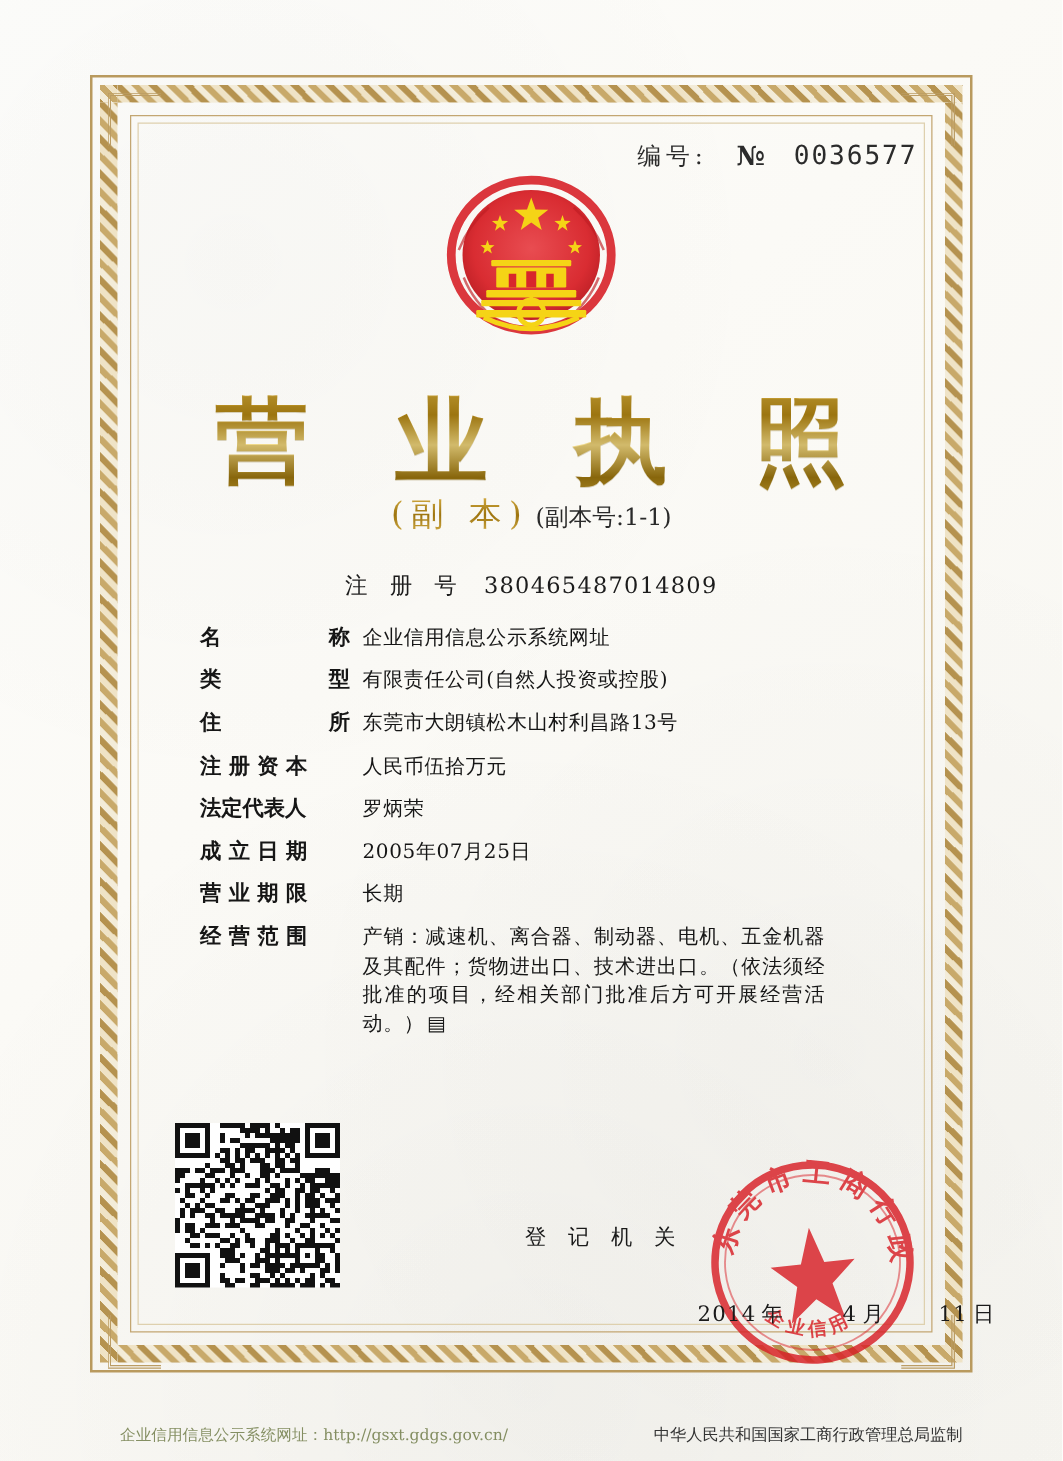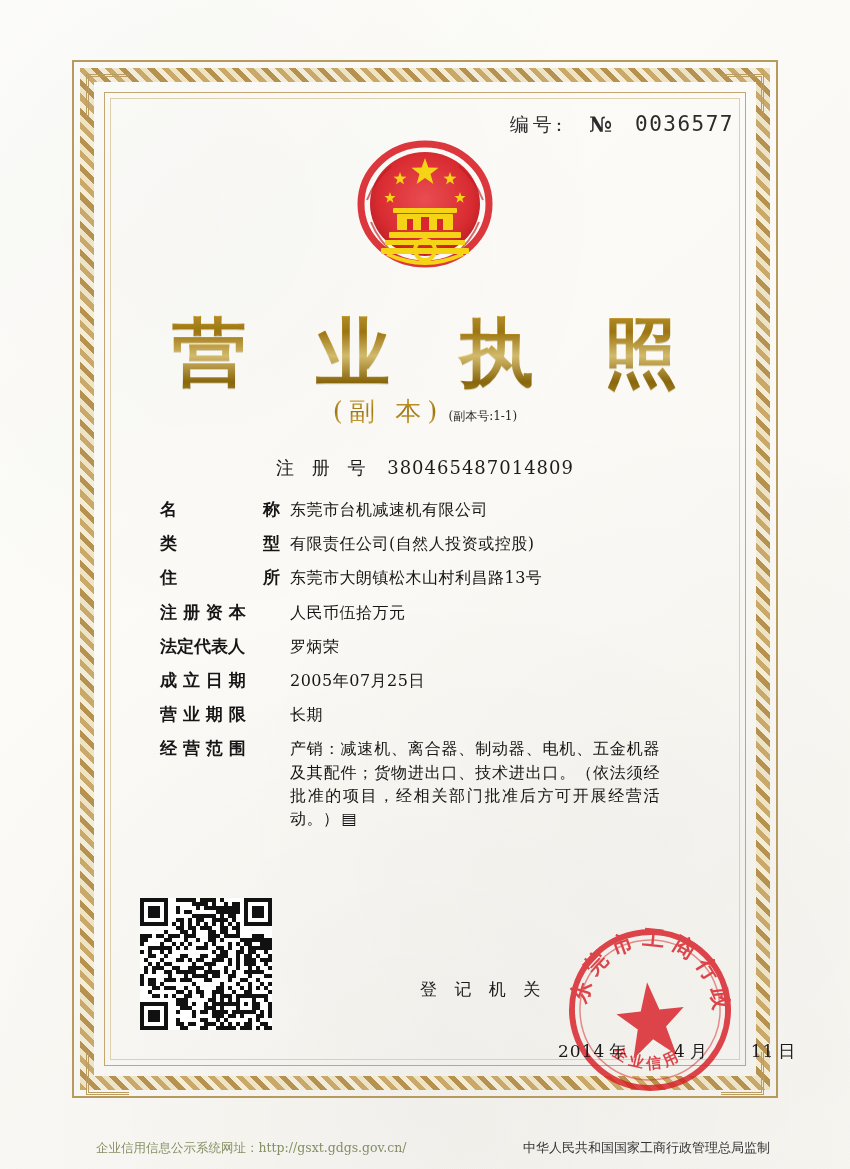--- a/index.html
+++ b/index.html
@@ -151,21 +151,21 @@
     font-weight: normal;
     letter-spacing: 6px;
     background: linear-gradient(180deg, #d5ad44 0%, #9d740f 50%, #d8b košt 100%);
     background: linear-gradient(180deg, #d5ad44 0%, #9d740f 50%, #d3ad49 100%);
     -webkit-background-clip: text;
     background-clip: text;
     color: transparent;
     -webkit-text-fill-color: transparent;
   }
   .subtitle .fuhao {
-    font-size: 12px;
+    font-size: 19px;
     color: #2a2a2a;
     letter-spacing: 0px;
   }
 
   
   .reg-no {
     position: absolute;
     left: 0; right: 0;
     top: 456px;
     text-align: center;
@@ -361,21 +361,21 @@
     <span class="rl">注 册 号</span>
     <span class="rv">380465487014809</span>
   </div>
 
   <div class="fields">
     <div class="field-row">
       <div class="f-label">
           <span>名</span>
           <span>称</span>
         </div>
-      <div class="f-value">东莞市台机减速机有限公司</div>
+      <div class="f-value">企业信用信息公示系统网址</div>
     </div>
     <div class="field-row">
       <div class="f-label">
           <span>类</span>
           <span>型</span>
         </div>
       <div class="f-value">有限责任公司(自然人投资或控股)</div>
     </div>
     <div class="field-row">
       <div class="f-label">

